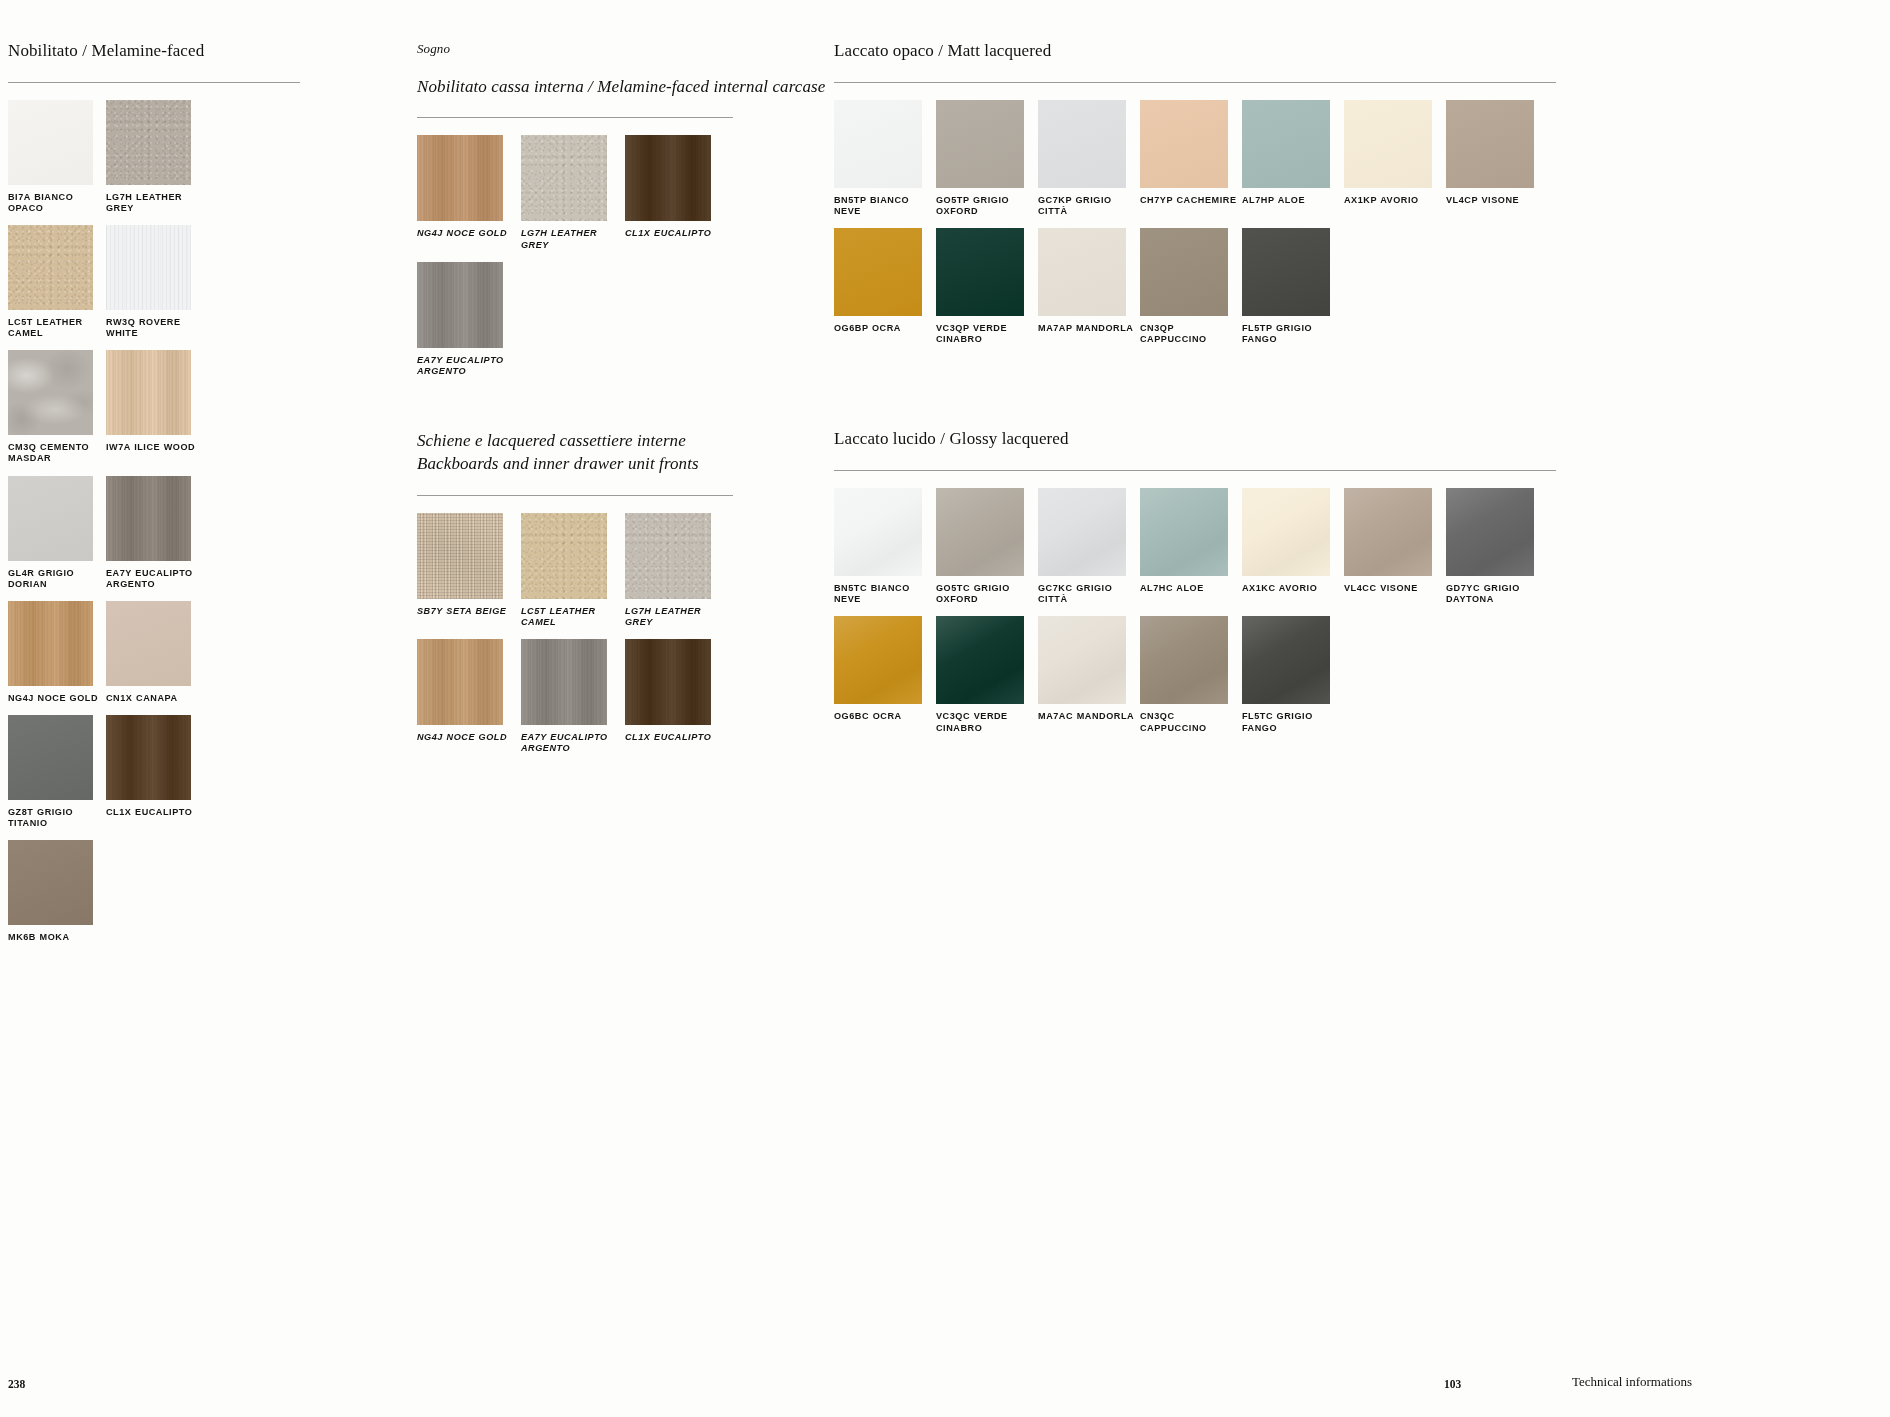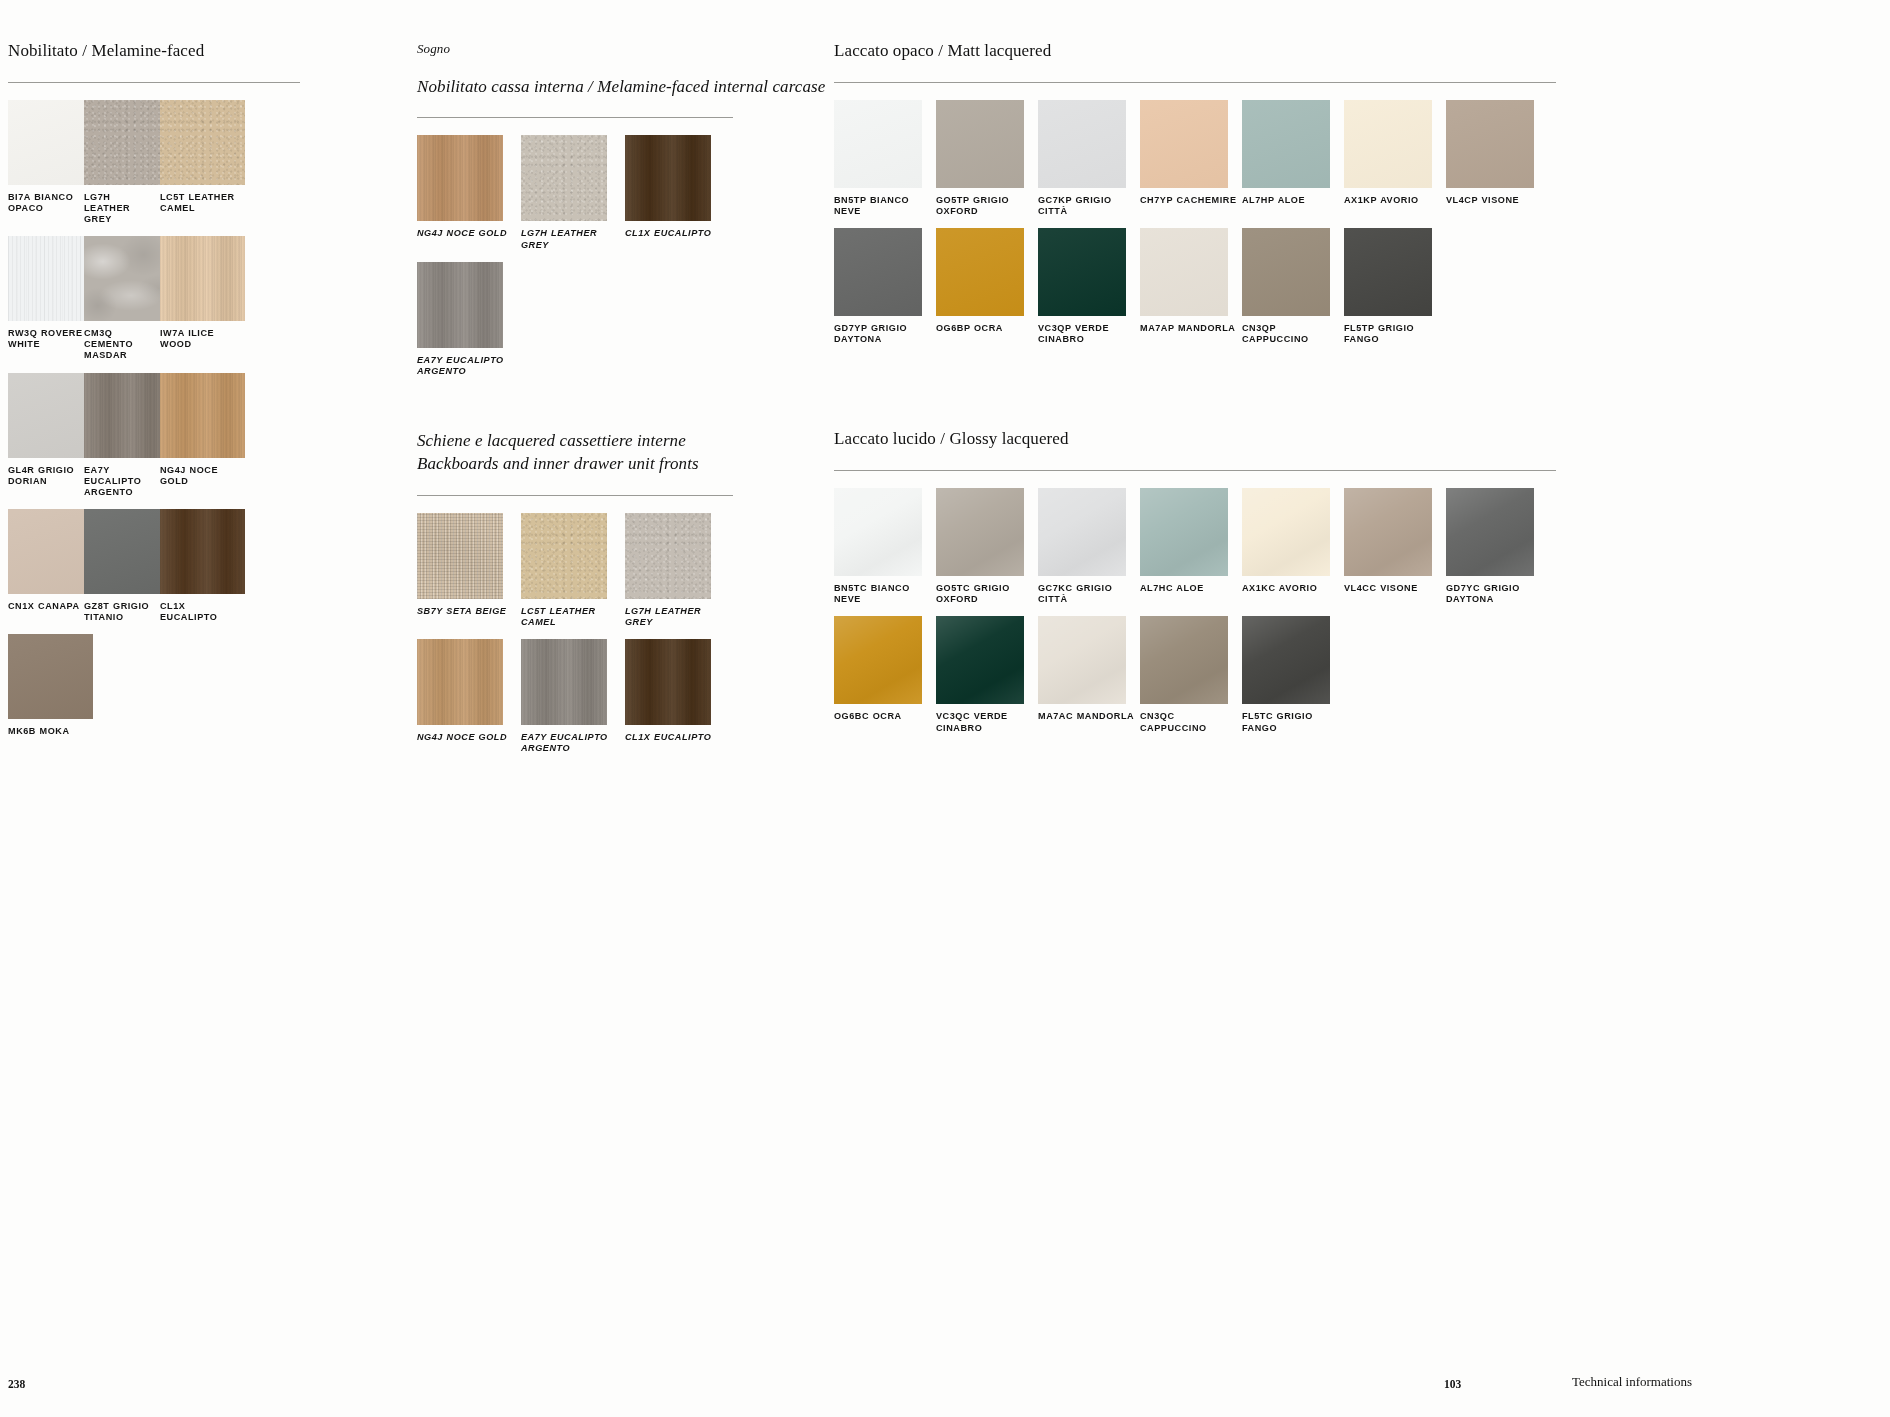--- a/index.html
+++ b/index.html
@@ -49,21 +49,21 @@
   .rule.wide { width: 722px; }
 
   
   .grid {
     display: flex;
     flex-wrap: wrap;
     margin-top: 17px;
     gap: 0px;
   }
   .cell {
-    width: 76px;
+    width: 98px;
     margin-bottom: 2px;
   }
   .cell.mid { width: 104px; }
   .cell.lacq { width: 102px; }
 
   .swatch {
     width: 85px;
     height: 85px;
     display: block;
   }
@@ -357,24 +357,20 @@
             </div>
             <div class="cell lacq">
               <div class="swatch tx lacq flat" title="AX1Kp AVORIO" style="background: rgb(246, 236, 215);"></div>
               <div class="label">AX1Kp AVORIO</div>
             </div>
             <div class="cell lacq">
               <div class="swatch tx lacq flat" title="VL4Cp VISONE" style="background: rgb(180, 163, 146);"></div>
               <div class="label">VL4Cp VISONE</div>
             </div>
             <div class="cell lacq">
-              <div class="swatch tx lacq flat" title="GD7Yp GRIGIO DAYTONA" style="background: rgb(100, 101, 100);"></div>
-              <div class="label">GD7Yp GRIGIO DAYTONA</div>
-            </div>
-            <div class="cell lacq">
               <div class="swatch tx lacq flat" title="OG6Bp OCRA" style="background: rgb(201, 144, 24);"></div>
               <div class="label">OG6Bp OCRA</div>
             </div>
             <div class="cell lacq">
               <div class="swatch tx lacq flat" title="VC3Qp VERDE CINABRO" style="background: rgb(10, 52, 41);"></div>
               <div class="label">VC3Qp VERDE CINABRO</div>
             </div>
             <div class="cell lacq">
               <div class="swatch tx lacq flat" title="MA7Ap MANDORLA" style="background: rgb(230, 224, 214);"></div>
               <div class="label">MA7Ap MANDORLA</div>

